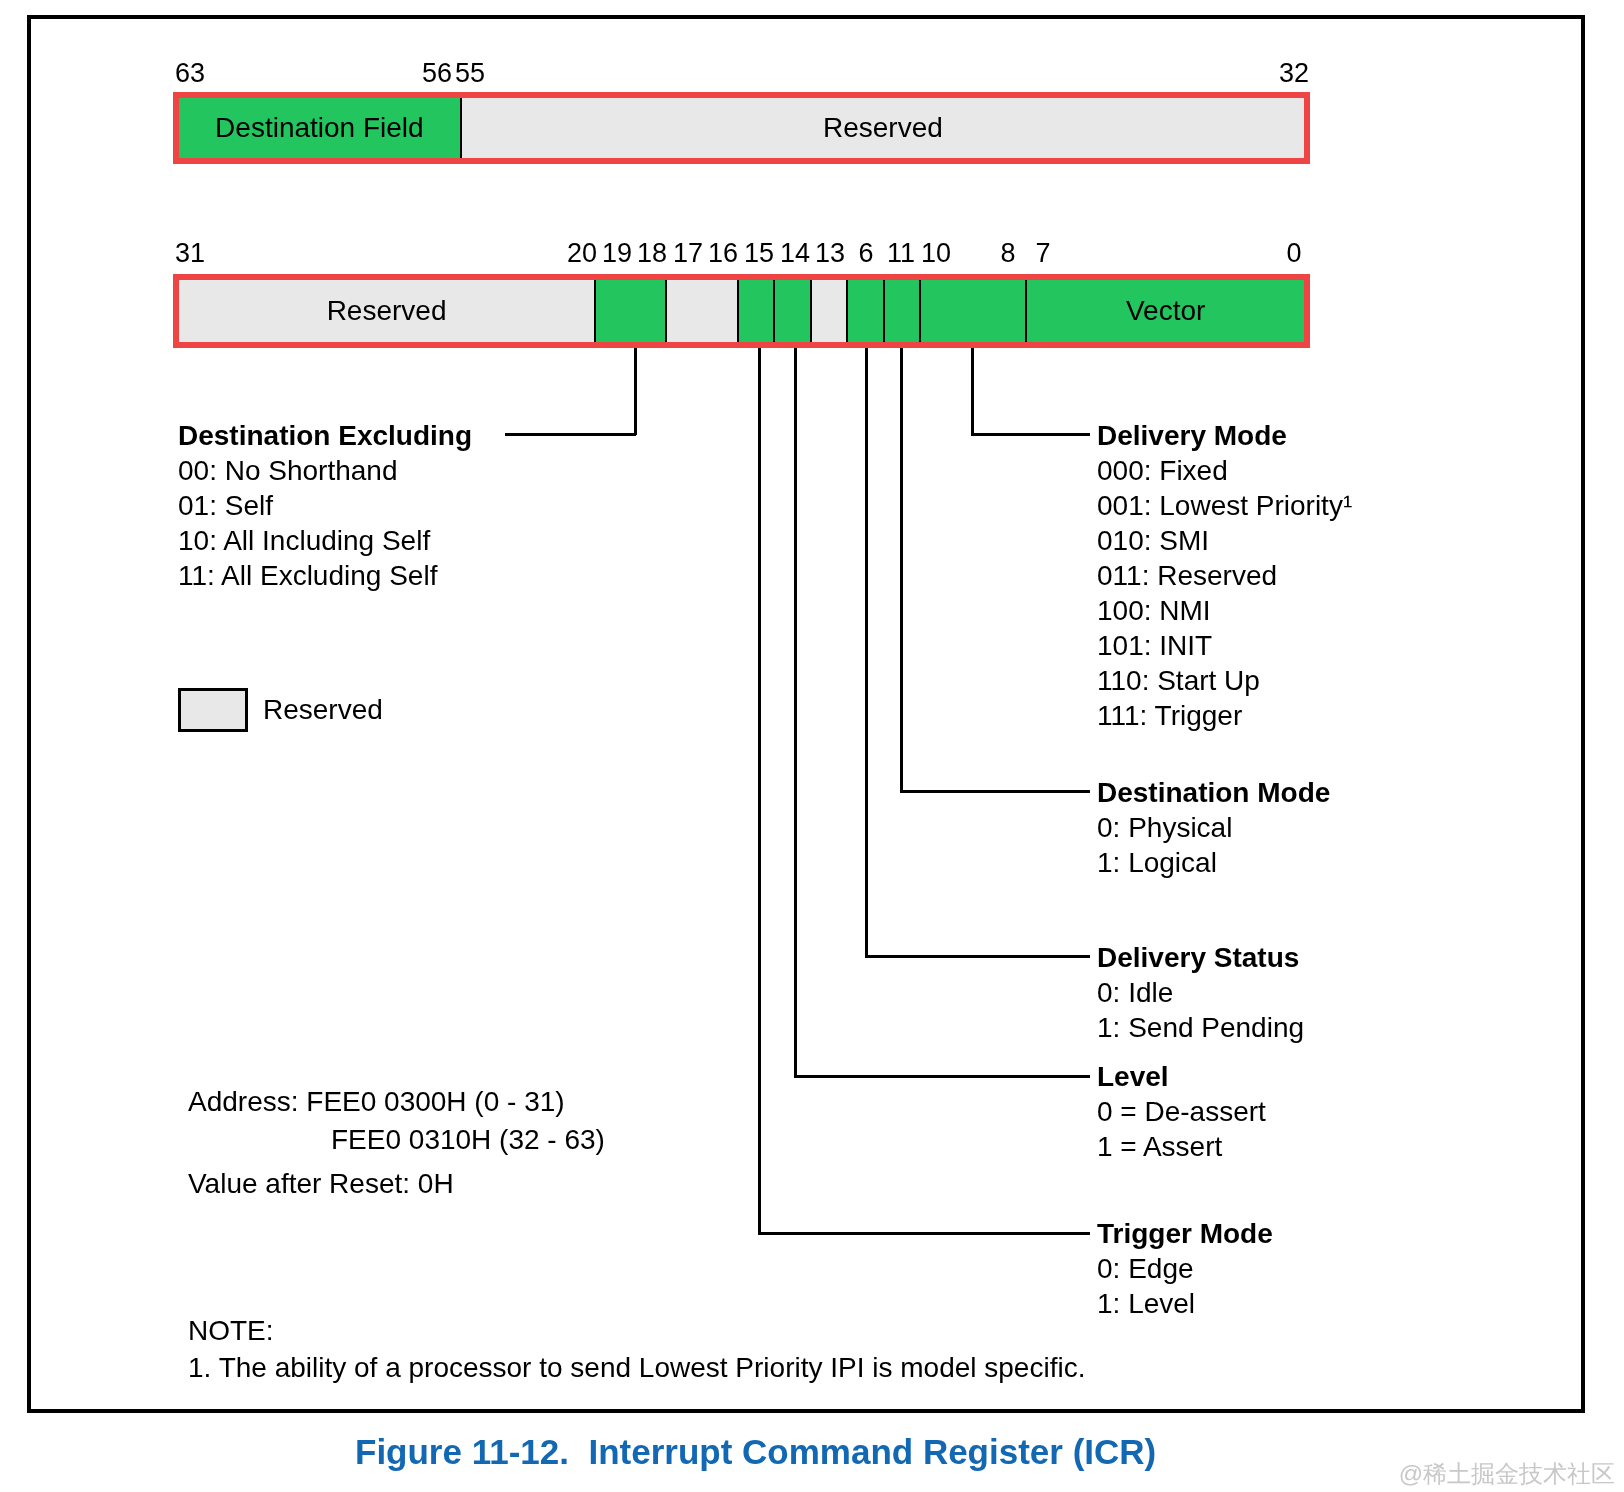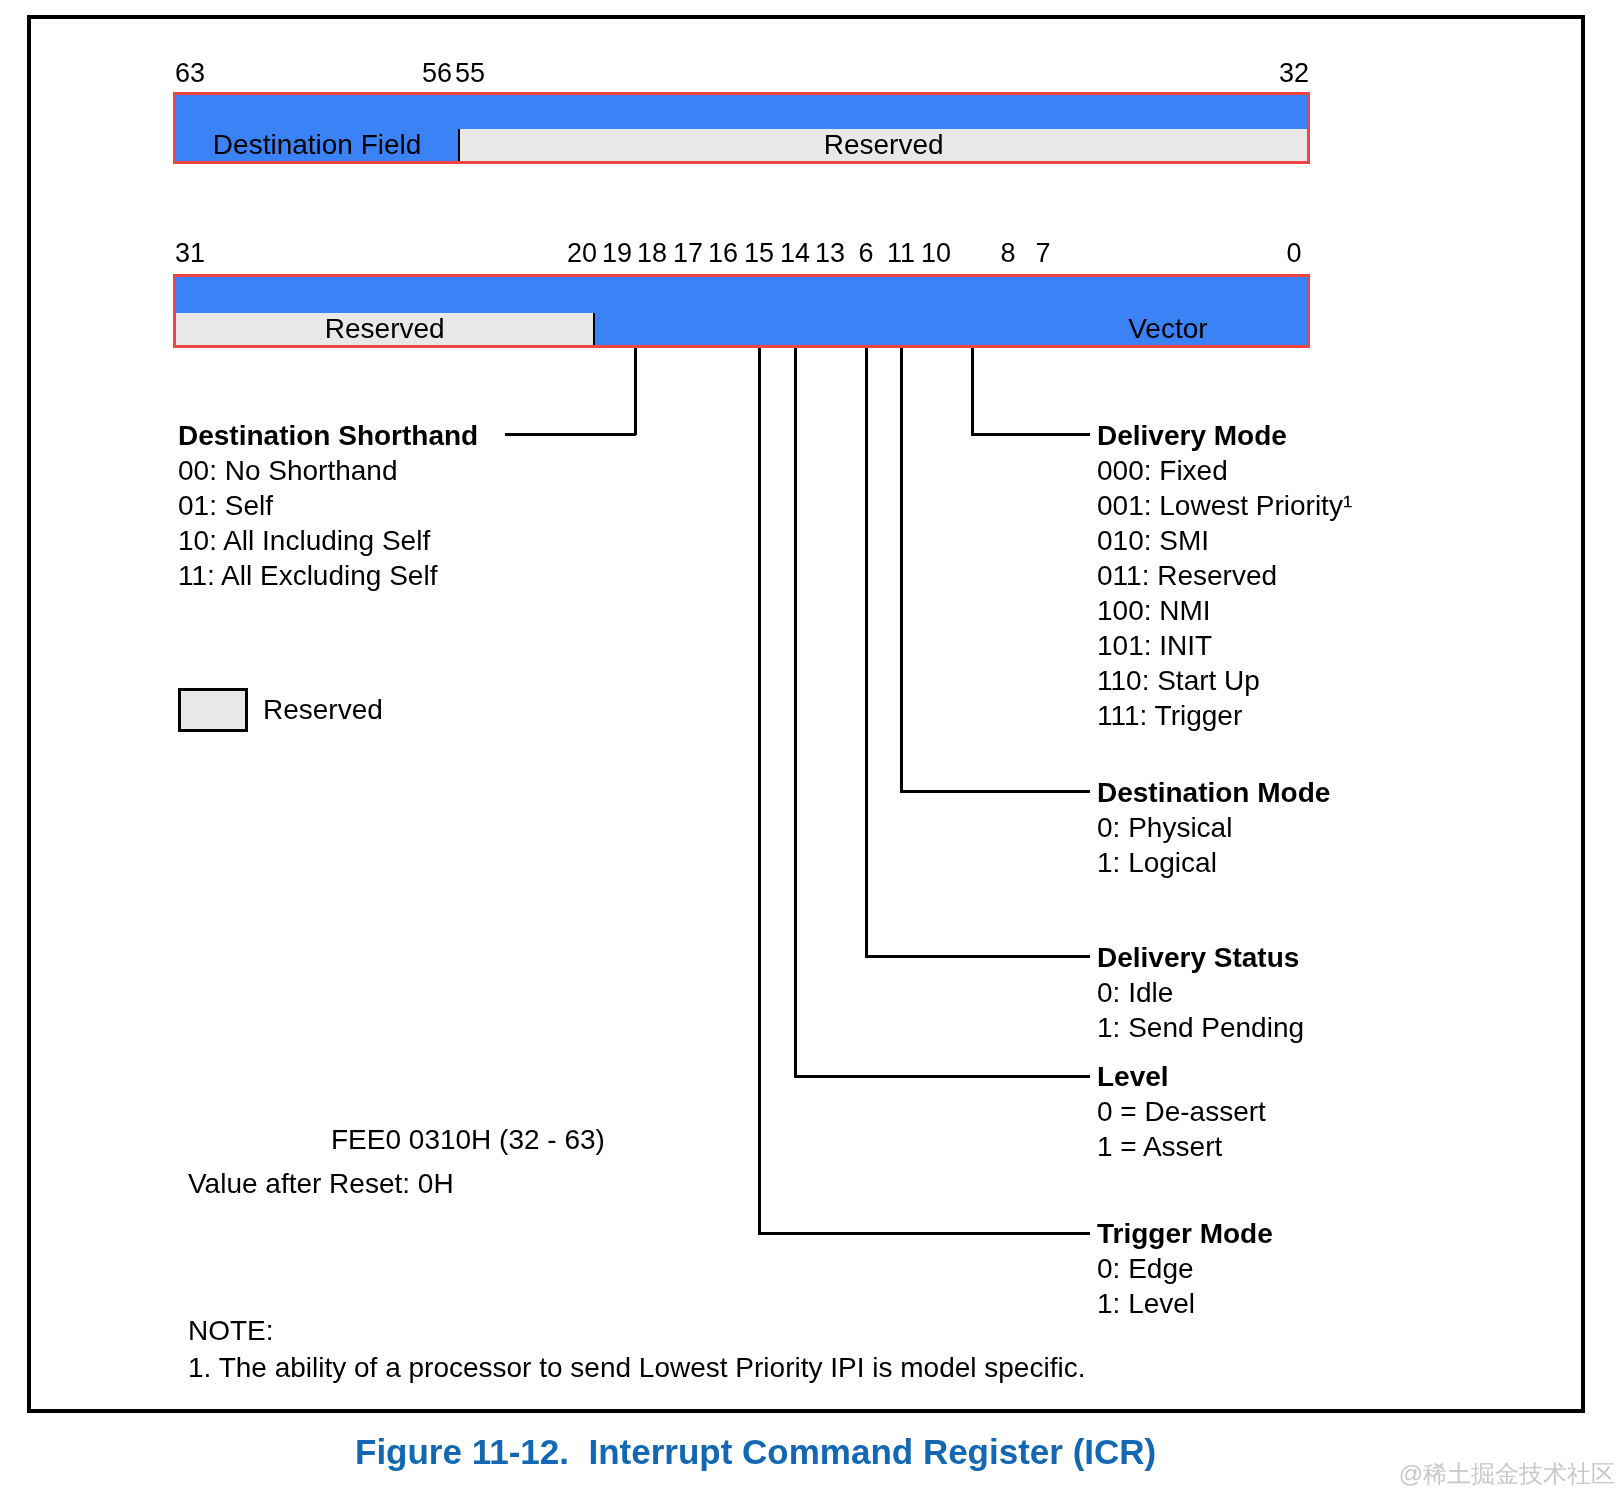--- a/index.html
+++ b/index.html
@@ -5,21 +5,21 @@
   html,body{margin:0;padding:0;background:#ffffff;}
   .canvas{
     position:relative;width:1624px;height:1492px;background:#fff;
     font-family:"Liberation Sans","DejaVu Sans",sans-serif;color:#000;overflow:hidden;
   }
   .frame{position:absolute;left:27px;top:15px;width:1550px;height:1390px;border:4px solid #000;}
   
   .bitnum{position:absolute;font-size:27px;line-height:30px;white-space:nowrap;}
   .bitnum.c{transform:translateX(-50%);}
   
-  .register{position:absolute;display:flex;border:3px solid #ef4444;box-sizing:border-box;background:#3b82f6;align-items:flex-end;}
+  .register{position:absolute;display:flex;border:6px solid #ef4444;box-sizing:border-box;background:#22c55e;}
   .cell{display:flex;align-items:center;justify-content:center;font-size:28px;white-space:nowrap;box-sizing:border-box;flex-basis:0;}
   .cell:not(:last-child){border-right:2px solid #000;}
   .gray{background:#e8e8e8;}
   
   .vline,.hline{position:absolute;background:#000;}
   .vline{width:3px;}
   .hline{height:3px;}
   
   .callout{position:absolute;font-size:28px;line-height:35px;white-space:nowrap;}
   .callout .t{font-weight:bold;}
@@ -89,21 +89,21 @@
   <div class="vline" style="left:865px;top:348px;height:610px;"></div>
   <div class="hline" style="left:865px;top:955px;width:225px;"></div>
 
   <div class="vline" style="left:794px;top:348px;height:730px;"></div>
   <div class="hline" style="left:794px;top:1075px;width:296px;"></div>
 
   <div class="vline" style="left:758px;top:348px;height:887px;"></div>
   <div class="hline" style="left:758px;top:1232px;width:332px;"></div>
 
   <div class="callout" style="left:178px;top:418px;">
-    <div class="t">Destination Shorthand</div>
+    <div class="t">Destination Excluding</div>
     <div>00: No Shorthand</div>
     <div>01: Self</div>
     <div>10: All Including Self</div>
     <div>11: All Excluding Self</div>
   </div>
 
   <div class="callout" style="left:1097px;top:418px;">
     <div class="t">Delivery Mode</div>
     <div>000: Fixed</div>
     <div>001: Lowest Priority¹</div>
@@ -135,20 +135,21 @@
 
   <div class="callout" style="left:1097px;top:1216px;">
     <div class="t">Trigger Mode</div>
     <div>0: Edge</div>
     <div>1: Level</div>
   </div>
 
   <div class="legendbox"></div>
   <div class="legendlabel">Reserved</div>
 
+  <div class="infotext" style="left:188px;top:1084px;">Address: FEE0 0300H (0 - 31)</div>
   <div class="infotext" style="left:331px;top:1122px;">FEE0 0310H (32 - 63)</div>
   <div class="infotext" style="left:188px;top:1166px;">Value after Reset: 0H</div>
 
   <div class="infotext" style="left:188px;top:1313px;">NOTE:</div>
   <div class="infotext" style="left:188px;top:1350px;">1. The ability of a processor to send Lowest Priority IPI is model specific.</div>
 
   <div class="caption">Figure 11-12.  Interrupt Command Register (ICR)</div>
   <div class="watermark">@稀土掘金技术社区</div>
 
 </div>

